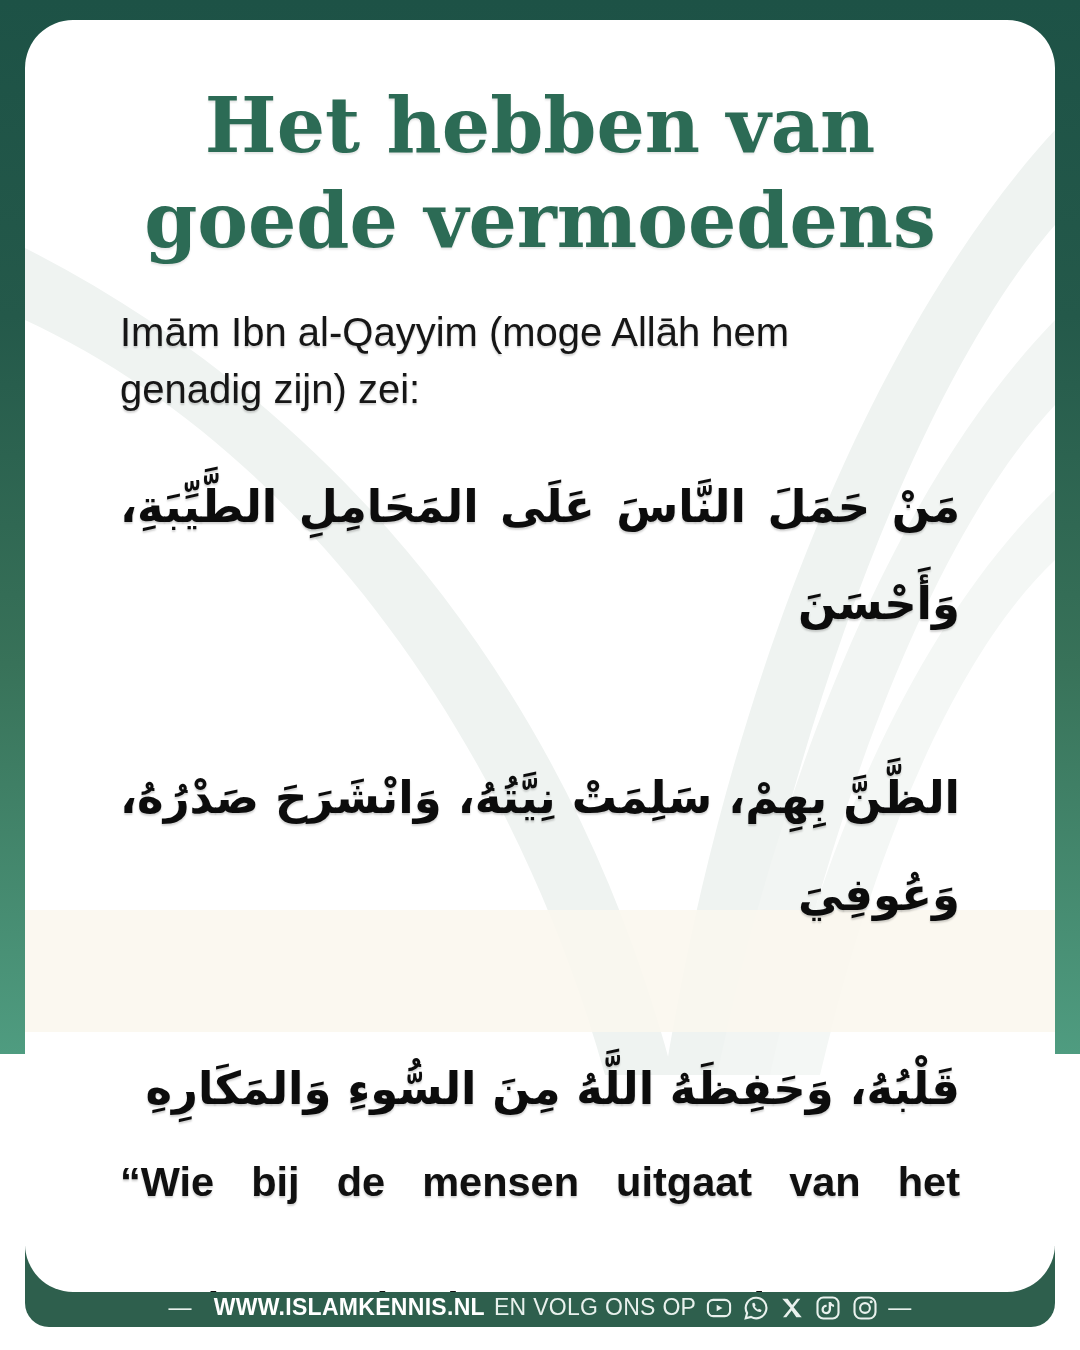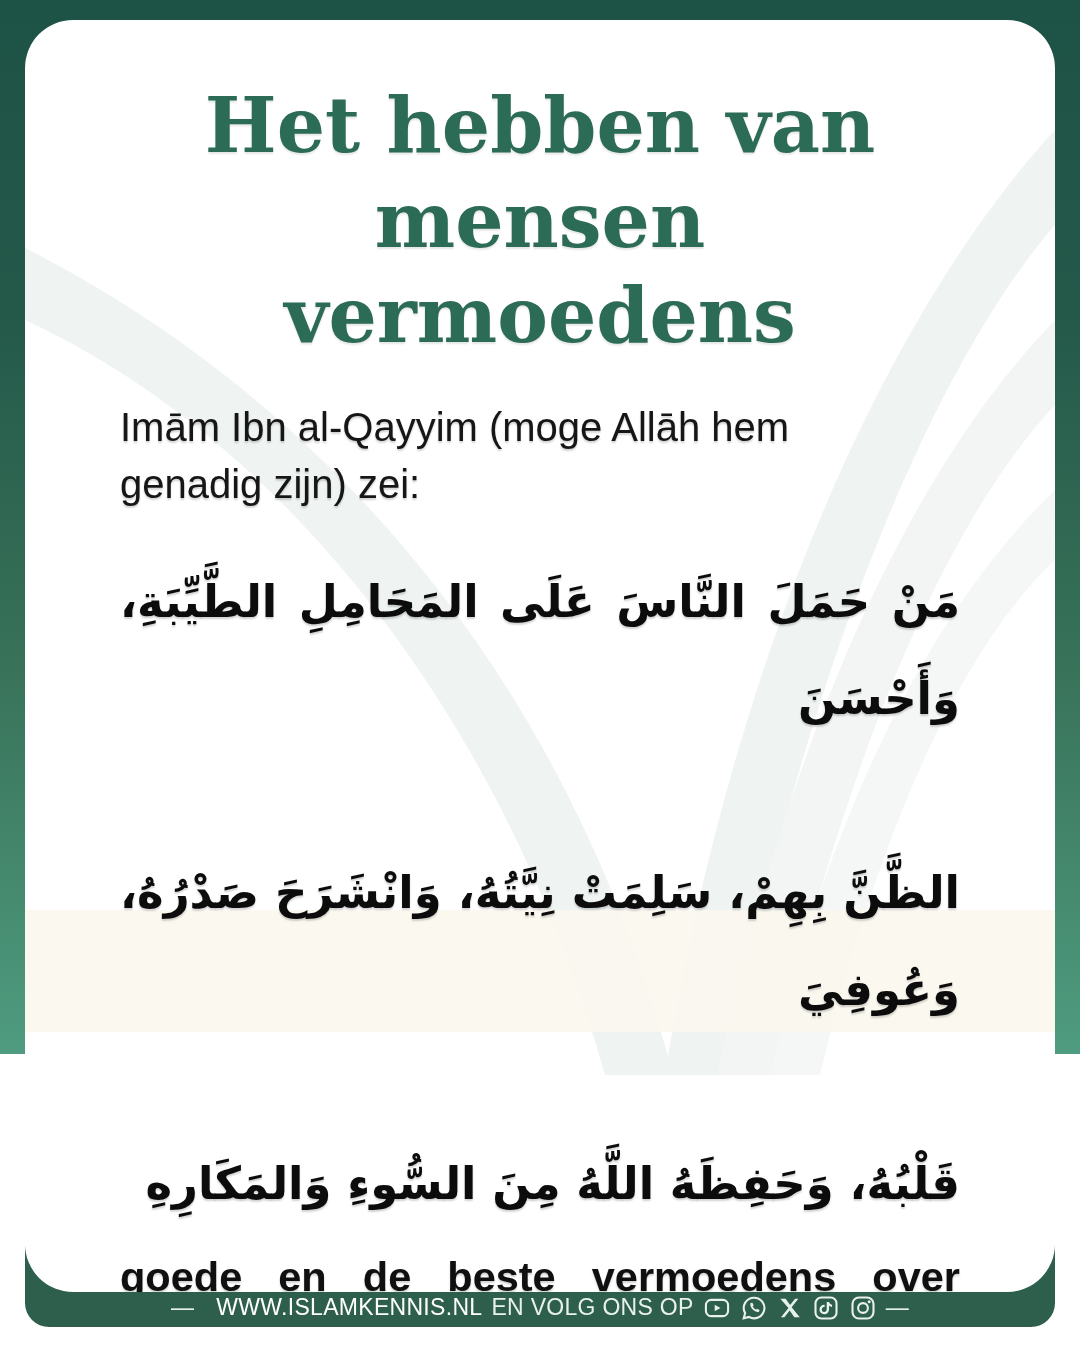--- a/index.html
+++ b/index.html
@@ -92,21 +92,21 @@
     display: flex;
     align-items: center;
     gap: 9px;
     padding-bottom: 2px;
     white-space: nowrap;
     color: #e9f1ed;
     font-size: 23px;
     letter-spacing: 0.3px;
   }
   .footer-row .site {
-    font-weight: 400;
+    font-weight: 700;
     color: #ffffff;
     margin-left: 13px;
   }
   .icon {
     display: inline-flex;
     align-items: center;
     justify-content: center;
   }
   .icon svg { display: block; }
 </style>
@@ -122,35 +122,36 @@
       <path d="M1030 110 C 855 300, 705 650, 640 1055 L 702 1055 C 772 680, 900 355, 1030 205 Z" fill="#eff3f1"></path>
       <path d="M1030 300 C 880 455, 762 725, 692 1055 L 748 1055 C 818 745, 918 505, 1030 385 Z" fill="#f2f5f3"></path>
       <path d="M1030 470 C 905 590, 800 800, 745 1055 L 795 1055 C 852 815, 935 630, 1030 540 Z" fill="#f4f7f5"></path>
       <rect x="0" y="890" width="1030" height="122" fill="#faf7ee" opacity="0.88"></rect>
     </svg>
 
     <div class="content">
 
       <h1 class="title">
         <div>Het hebben van</div>
-        <div>mensen vermoedens</div>
+        <div>goede vermoedens</div>
       </h1>
 
       <div class="intro">
         <div>Imām Ibn al-Qayyim (moge Allāh hem</div>
         <div>genadig zijn) zei:</div>
       </div>
 
       <div class="arabic" lang="ar" dir="rtl">
         <div class="jl">مَنْ حَمَلَ النَّاسَ عَلَى المَحَامِلِ الطَّيِّبَةِ، وَأَحْسَنَ</div>
         <div class="jl">الظَّنَّ بِهِمْ، سَلِمَتْ نِيَّتُهُ، وَانْشَرَحَ صَدْرُهُ، وَعُوفِيَ</div>
         <div class="cl">قَلْبُهُ، وَحَفِظَهُ اللَّهُ مِنَ السُّوءِ وَالمَكَارِهِ</div>
       </div>
 
       <div class="translation">
+        <div class="jl">“Wie bij de mensen uitgaat van het</div>
         <div class="jl">goede en de beste vermoedens over</div>
 
       </div>
 
     </div>
   </div>
 
   <div class="footer-bar">
     <div class="footer-row">
       <span>—</span>

